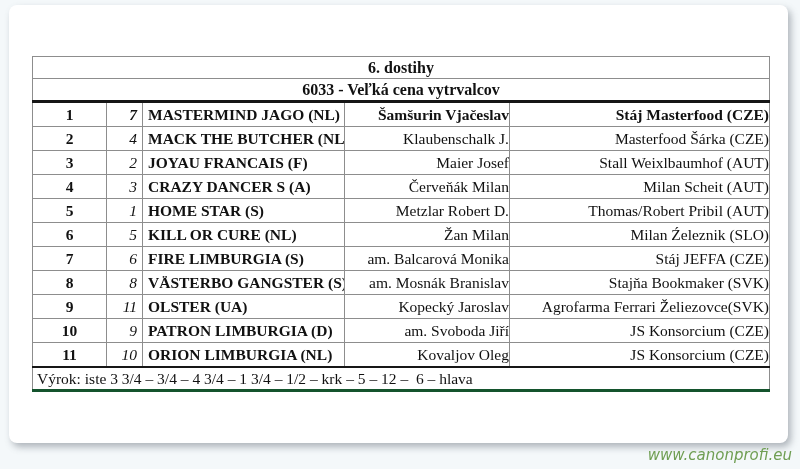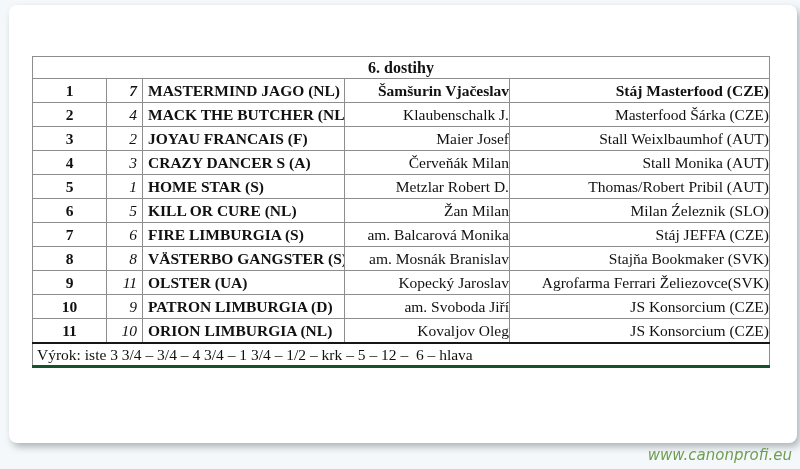--- a/index.html
+++ b/index.html
@@ -10,21 +10,20 @@
     overflow: hidden;
     font-family: "Liberation Serif", serif;
   }
   .sheet {
     position: absolute;
     left: 9px; top: 5px;
     width: 779px; height: 438px;
     background: #ffffff;
     border-radius: 8px;
     box-shadow: 3px 4px 7px rgba(90,100,110,0.45);
-    padding-left: 9px;
   }
   table.race {
     position: absolute;
     left: 23px; top: 51px;
     width: 737px;
     border-collapse: collapse;
     table-layout: fixed;
     font-size: 15.5px;
     color: #111;
   }
@@ -74,20 +73,23 @@
       <col style="width:74px">
       <col style="width:36px">
       <col style="width:202px">
       <col style="width:165px">
       <col style="width:260px">
     </colgroup>
     <thead>
       <tr>
         <td class="title" colspan="5">6. dostihy</td>
       </tr>
+      <tr class="subtitle-row">
+        <td class="subtitle" colspan="5">6033 - Veľká cena vytrvalcov</td>
+      </tr>
     </thead>
     <tbody id="rows">
         <tr class="winner">
           <td class="pos">1</td>
           <td class="num">7</td>
           <td class="horse">MASTERMIND JAGO (NL)</td>
           <td class="jockey">Šamšurin Vjačeslav</td>
           <td class="owner">Stáj Masterfood (CZE)</td>
         </tr>
         <tr>
@@ -102,21 +104,21 @@
           <td class="num">2</td>
           <td class="horse">JOYAU FRANCAIS (F)</td>
           <td class="jockey">Maier Josef</td>
           <td class="owner">Stall Weixlbaumhof (AUT)</td>
         </tr>
         <tr>
           <td class="pos">4</td>
           <td class="num">3</td>
           <td class="horse">CRAZY DANCER S (A)</td>
           <td class="jockey">Červeňák Milan</td>
-          <td class="owner">Stall Monika (AUT)</td>
+          <td class="owner">Milan Scheit (AUT)</td>
         </tr>
         <tr>
           <td class="pos">5</td>
           <td class="num">1</td>
           <td class="horse">HOME STAR (S)</td>
           <td class="jockey">Metzlar Robert D.</td>
           <td class="owner">Thomas/Robert Pribil (AUT)</td>
         </tr>
         <tr>
           <td class="pos">6</td>

